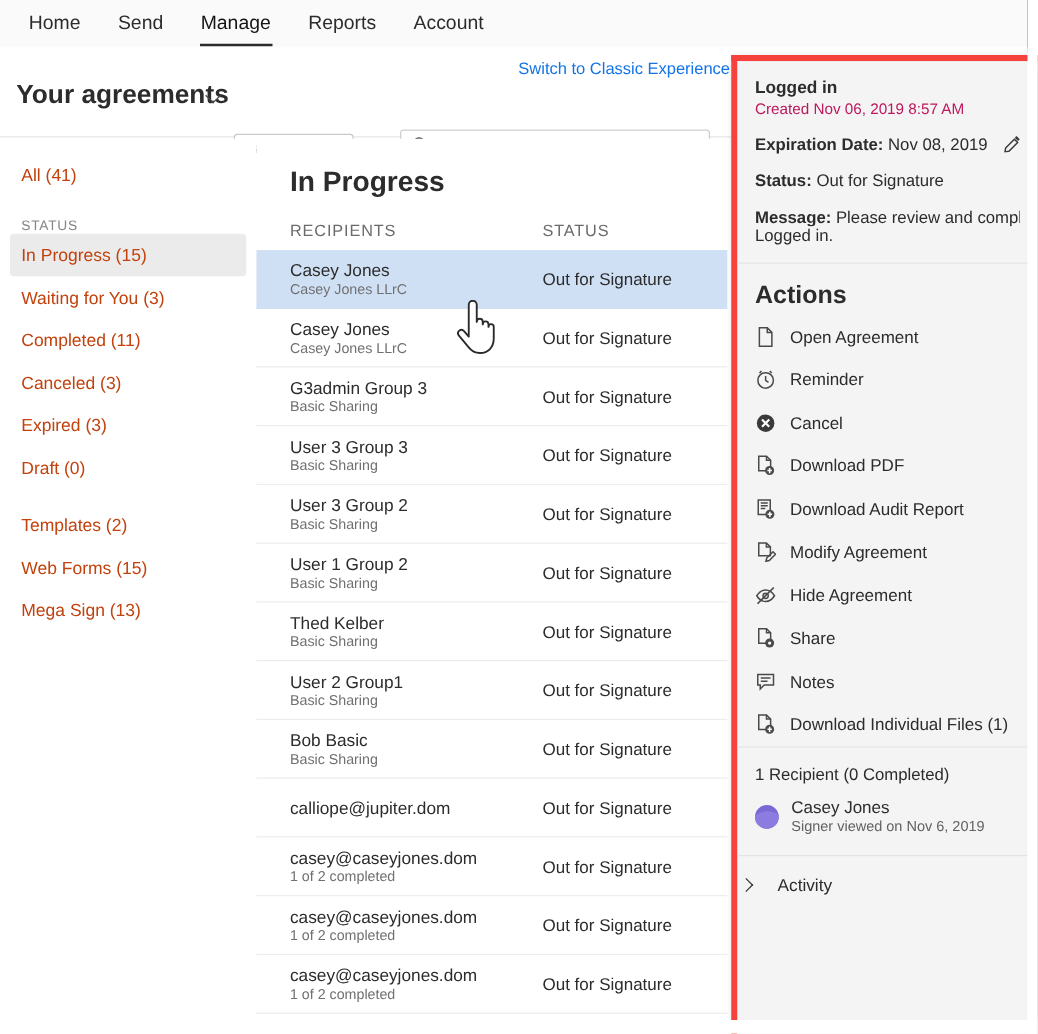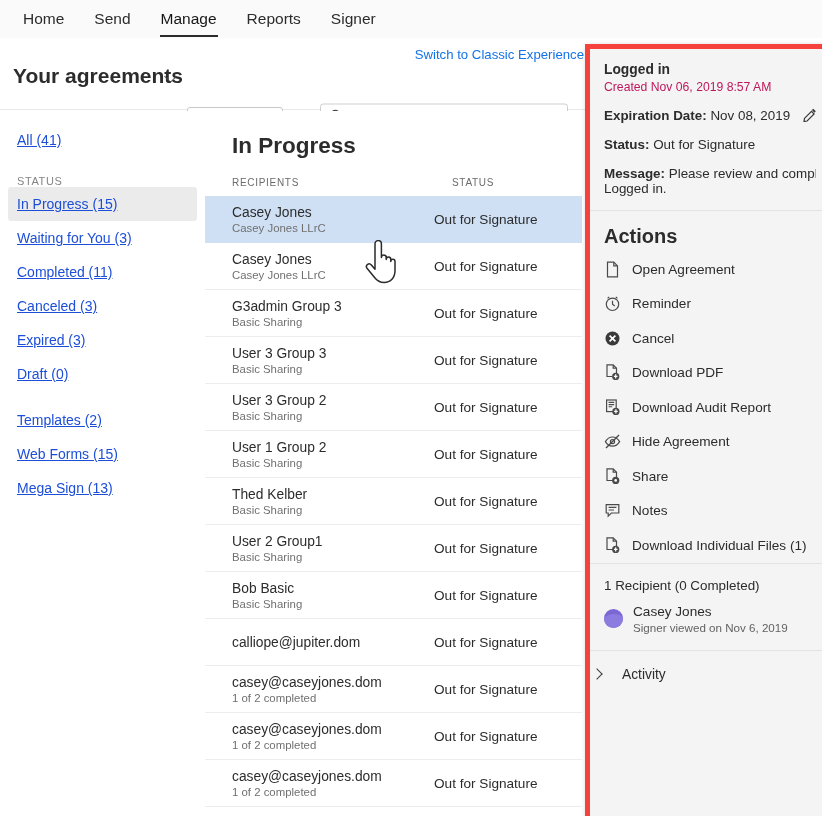--- a/index.html
+++ b/index.html
@@ -77,41 +77,41 @@
   .searchbox input::placeholder { color: #6d6d6d; font-style: italic; }
 
   
   .sidebar {
     position: absolute; left: 0; top: 111px; width: 205px; bottom: 0;
     background: #ffffff; padding-top: 12px;
   }
   .side-item {
     height: 34px; margin: 0 8px; padding: 0 9px;
     display: flex; align-items: center; border-radius: 3px;
-    font-size: 14px; color: #1d4ed8; cursor: pointer; white-space: nowrap; text-decoration: underline;
+    font-size: 14px; color: #c2410c; cursor: pointer; white-space: nowrap;
   }
   .side-item.selected { background: #ebebeb; }
   .side-caption {
     height: 30px; padding: 0 17px; display: flex; align-items: flex-end;
     font-size: 11px; letter-spacing: 0.6px; color: #858585; text-transform: uppercase;
   }
   .side-gap { height: 12px; }
 
   
   .listcol {
     position: absolute; left: 205px; top: 111px; width: 377px; bottom: 0;
     background: #ffffff; overflow: hidden;
   }
   .list-title {
     font-size: 22.5px; font-weight: bold; color: #2c2c2c;
     padding: 22px 0 0 27px;
   }
   .list-head {
     display: flex; padding: 18px 0 8px 27px;
-    font-size: 10px; letter-spacing: 0.7px; color: #6b6b6b; text-transform: uppercase; gap: 18px;
+    font-size: 13px; letter-spacing: 0.7px; color: #6b6b6b; text-transform: uppercase;
   }
   .list-head .c1 { width: 202px; }
   .row {
     display: flex; align-items: center; min-height: 47px;
     padding-left: 27px; border-bottom: 1px solid #ededed; cursor: pointer;
   }
   .row.selected { background: #cfe0f5; border-bottom-color: #cfe0f5; }
   .row .c1 { width: 202px; }
   .row .rname { font-size: 13.8px; color: #2c2c2c; white-space: nowrap; }
   .row .rsub { font-size: 11.4px; color: #707070; margin-top: 2px; white-space: nowrap; }
@@ -185,21 +185,21 @@
 </head>
 <body>
 
 <div id="app">
 
   <div class="topnav">
     <div class="navitem">Home</div>
     <div class="navitem">Send</div>
     <div class="navitem active">Manage</div>
     <div class="navitem">Reports</div>
-    <div class="navitem">Signer</div>
+    <div class="navitem">Account</div>
   </div>
   <div class="win-shadow-r"></div>
 
   <div class="headerbar">
     <div class="classic-link">Switch to Classic Experience</div>
     <div class="agr-title">Your agreements</div>
     <div class="chev-down"></div>
 
     <div class="chip">
       <span>Last 7 days</span>
@@ -407,20 +407,28 @@
             <span class="ic"><svg viewBox="0 0 17 17" width="17" height="17">
                 <rect x="2.6" y="1" width="9.6" height="11.6" fill="none" stroke="#4a4a4a" stroke-width="1.2"></rect>
                 <path d="M4.6 3.4h5.6M4.6 5.6h5.6M4.6 7.8h3.6" stroke="#4a4a4a" stroke-width="1.1"></path>
                 <circle cx="11.9" cy="12.4" r="3.6" fill="#4a4a4a"></circle>
                 <path d="M11.9 10.3v4.2M10.1 12.4h3.6" stroke="#fff" stroke-width="1.2"></path>
               </svg></span>
             <span>Download Audit Report</span>
           </div>
           <div class="act">
             <span class="ic"><svg viewBox="0 0 17 17" width="17" height="17">
+                <path d="M3 1.3h6.1l3.2 3.2v7.1H3z" fill="none" stroke="#4a4a4a" stroke-width="1.2"></path>
+                <path d="M9.1 1.3v3.2h3.2" fill="none" stroke="#4a4a4a" stroke-width="1.2"></path>
+                <path d="M9.4 13.4l5-5 2 2-5 5-2.6.6z" fill="none" stroke="#4a4a4a" stroke-width="1.2"></path>
+              </svg></span>
+            <span>Modify Agreement</span>
+          </div>
+          <div class="act">
+            <span class="ic"><svg viewBox="0 0 17 17" width="17" height="17">
                 <path d="M1.4 8.6C3.3 5.5 5.8 4 8.5 4s5.2 1.5 7.1 4.6c-1.9 3.1-4.4 4.6-7.1 4.6S3.3 11.7 1.4 8.6z" fill="none" stroke="#4a4a4a" stroke-width="1.2"></path>
                 <circle cx="8.5" cy="8.6" r="2.1" fill="none" stroke="#4a4a4a" stroke-width="1.2"></circle>
                 <path d="M2 15L15 2" stroke="#4a4a4a" stroke-width="1.4"></path>
               </svg></span>
             <span>Hide Agreement</span>
           </div>
           <div class="act">
             <span class="ic"><svg viewBox="0 0 17 17" width="17" height="17">
                 <path d="M3 .9h6.2l3.3 3.3v8.3H3z" fill="none" stroke="#4a4a4a" stroke-width="1.2"></path>
                 <path d="M9.2.9v3.3h3.3" fill="none" stroke="#4a4a4a" stroke-width="1.2"></path>

